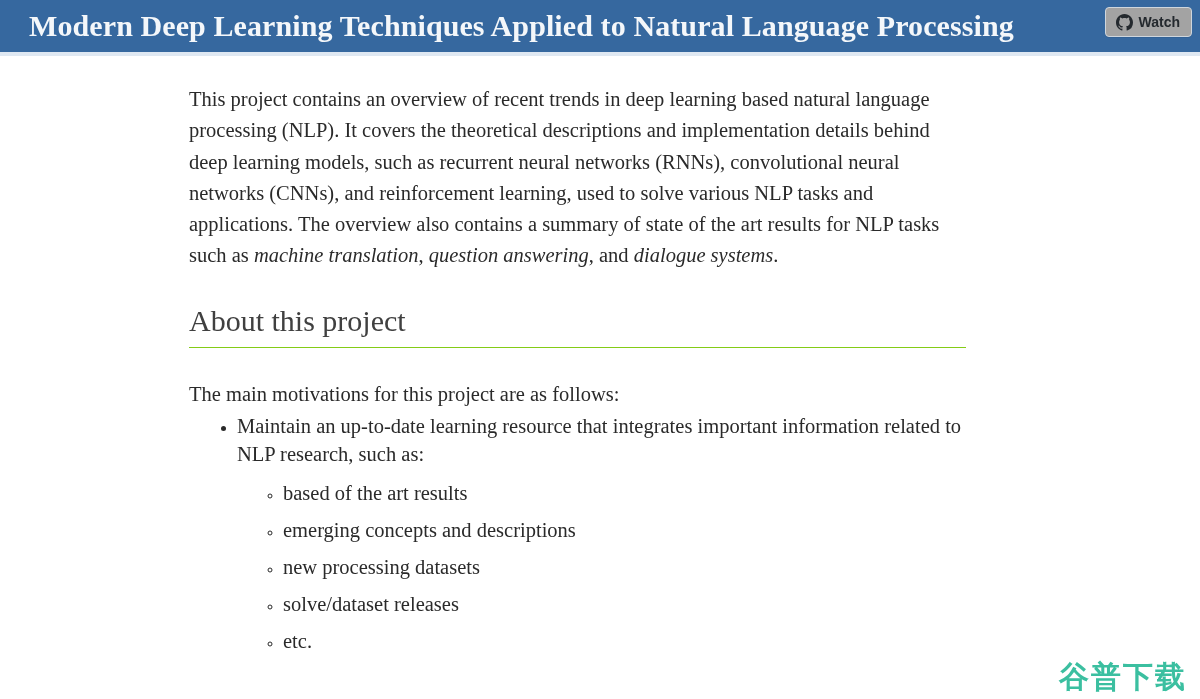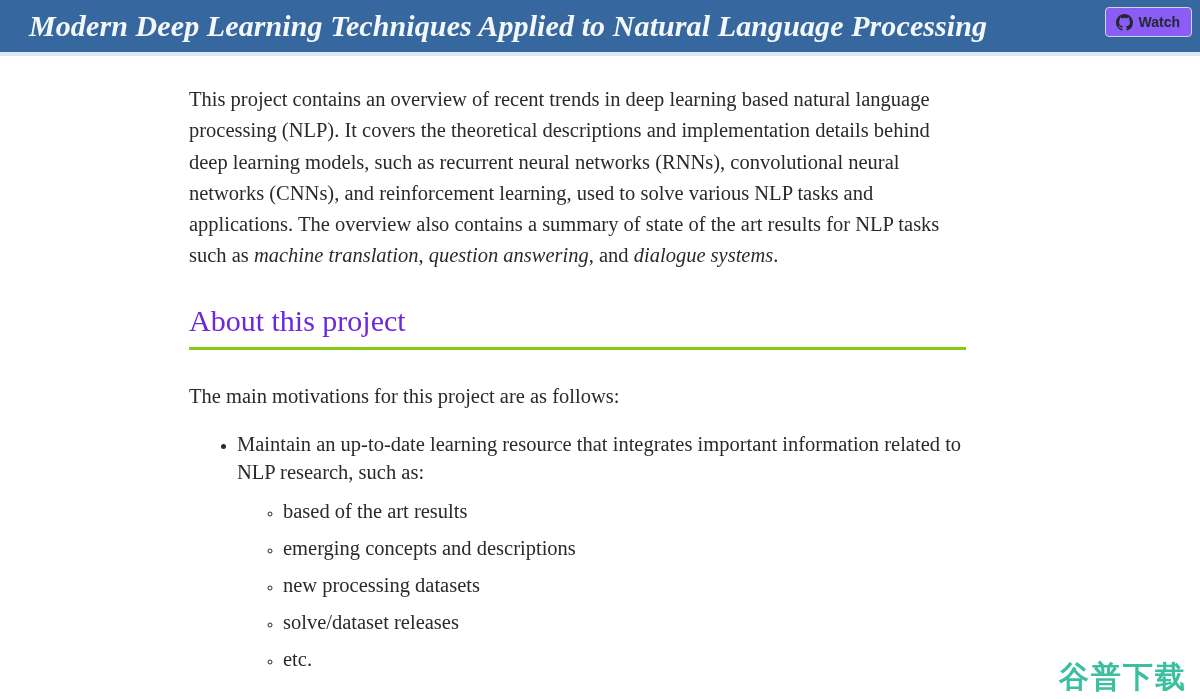--- a/index.html
+++ b/index.html
@@ -39,35 +39,34 @@
   #page-title {
     font-family: "Liberation Serif", "DejaVu Serif", serif;
     font-weight: bold;
     font-size: 30px;
     line-height: 52px;
     color: #f4f7fa;
     margin: 0;
     padding-left: 29px;
     letter-spacing: 0.1px;
     white-space: nowrap;
-    font-style: italic;
   }
 
   
   #watch-button {
     position: absolute;
     top: 7px;
     right: 8px;
     height: 30px;
     box-sizing: border-box;
     display: flex;
     align-items: center;
     gap: 6px;
     padding: 0 11px 0 10px;
-    background: #8b5cf6;
+    background: #a3a3a3;
     border: 1px solid #cfd6dd;
     border-radius: 4px;
     font-family: "Liberation Sans", "DejaVu Sans", sans-serif;
     font-size: 14px;
     font-weight: bold;
     color: #24292e;
     cursor: pointer;
     box-shadow: 0 1px 0 rgba(0,0,0,0.06);
   }
   #watch-button .gh-icon {
@@ -96,34 +95,34 @@
     text-align: left;
   }
   #intro-paragraph em { font-style: italic; }
 
   #about-heading {
     font-size: 30px;
     font-weight: normal;
     line-height: 1.25;
     margin: 30px 0 0 0;
     padding-bottom: 8px;
-    border-bottom: 3px solid #84cc16;
-    color: #6d28d9;
+    border-bottom: 1px solid #84cc16;
+    color: #404040;
   }
 
   #motivations-lead {
     font-size: 20.5px;
     line-height: 31px;
     margin: 31px 0 0 0;
     color: #2a2a2a;
   }
 
   ul.level1 {
     list-style: disc;
-    margin: 18px 0 0 0;
+    margin: 2px 0 0 0;
     padding-left: 48px;
     font-size: 20.5px;
     line-height: 28px;
     color: #2a2a2a;
   }
   ul.level1 > li { margin: 0; padding-left: 0; }
   ul.level1 > li::marker { font-size: 16px; }
 
   ul.level2 {
     list-style: circle;

